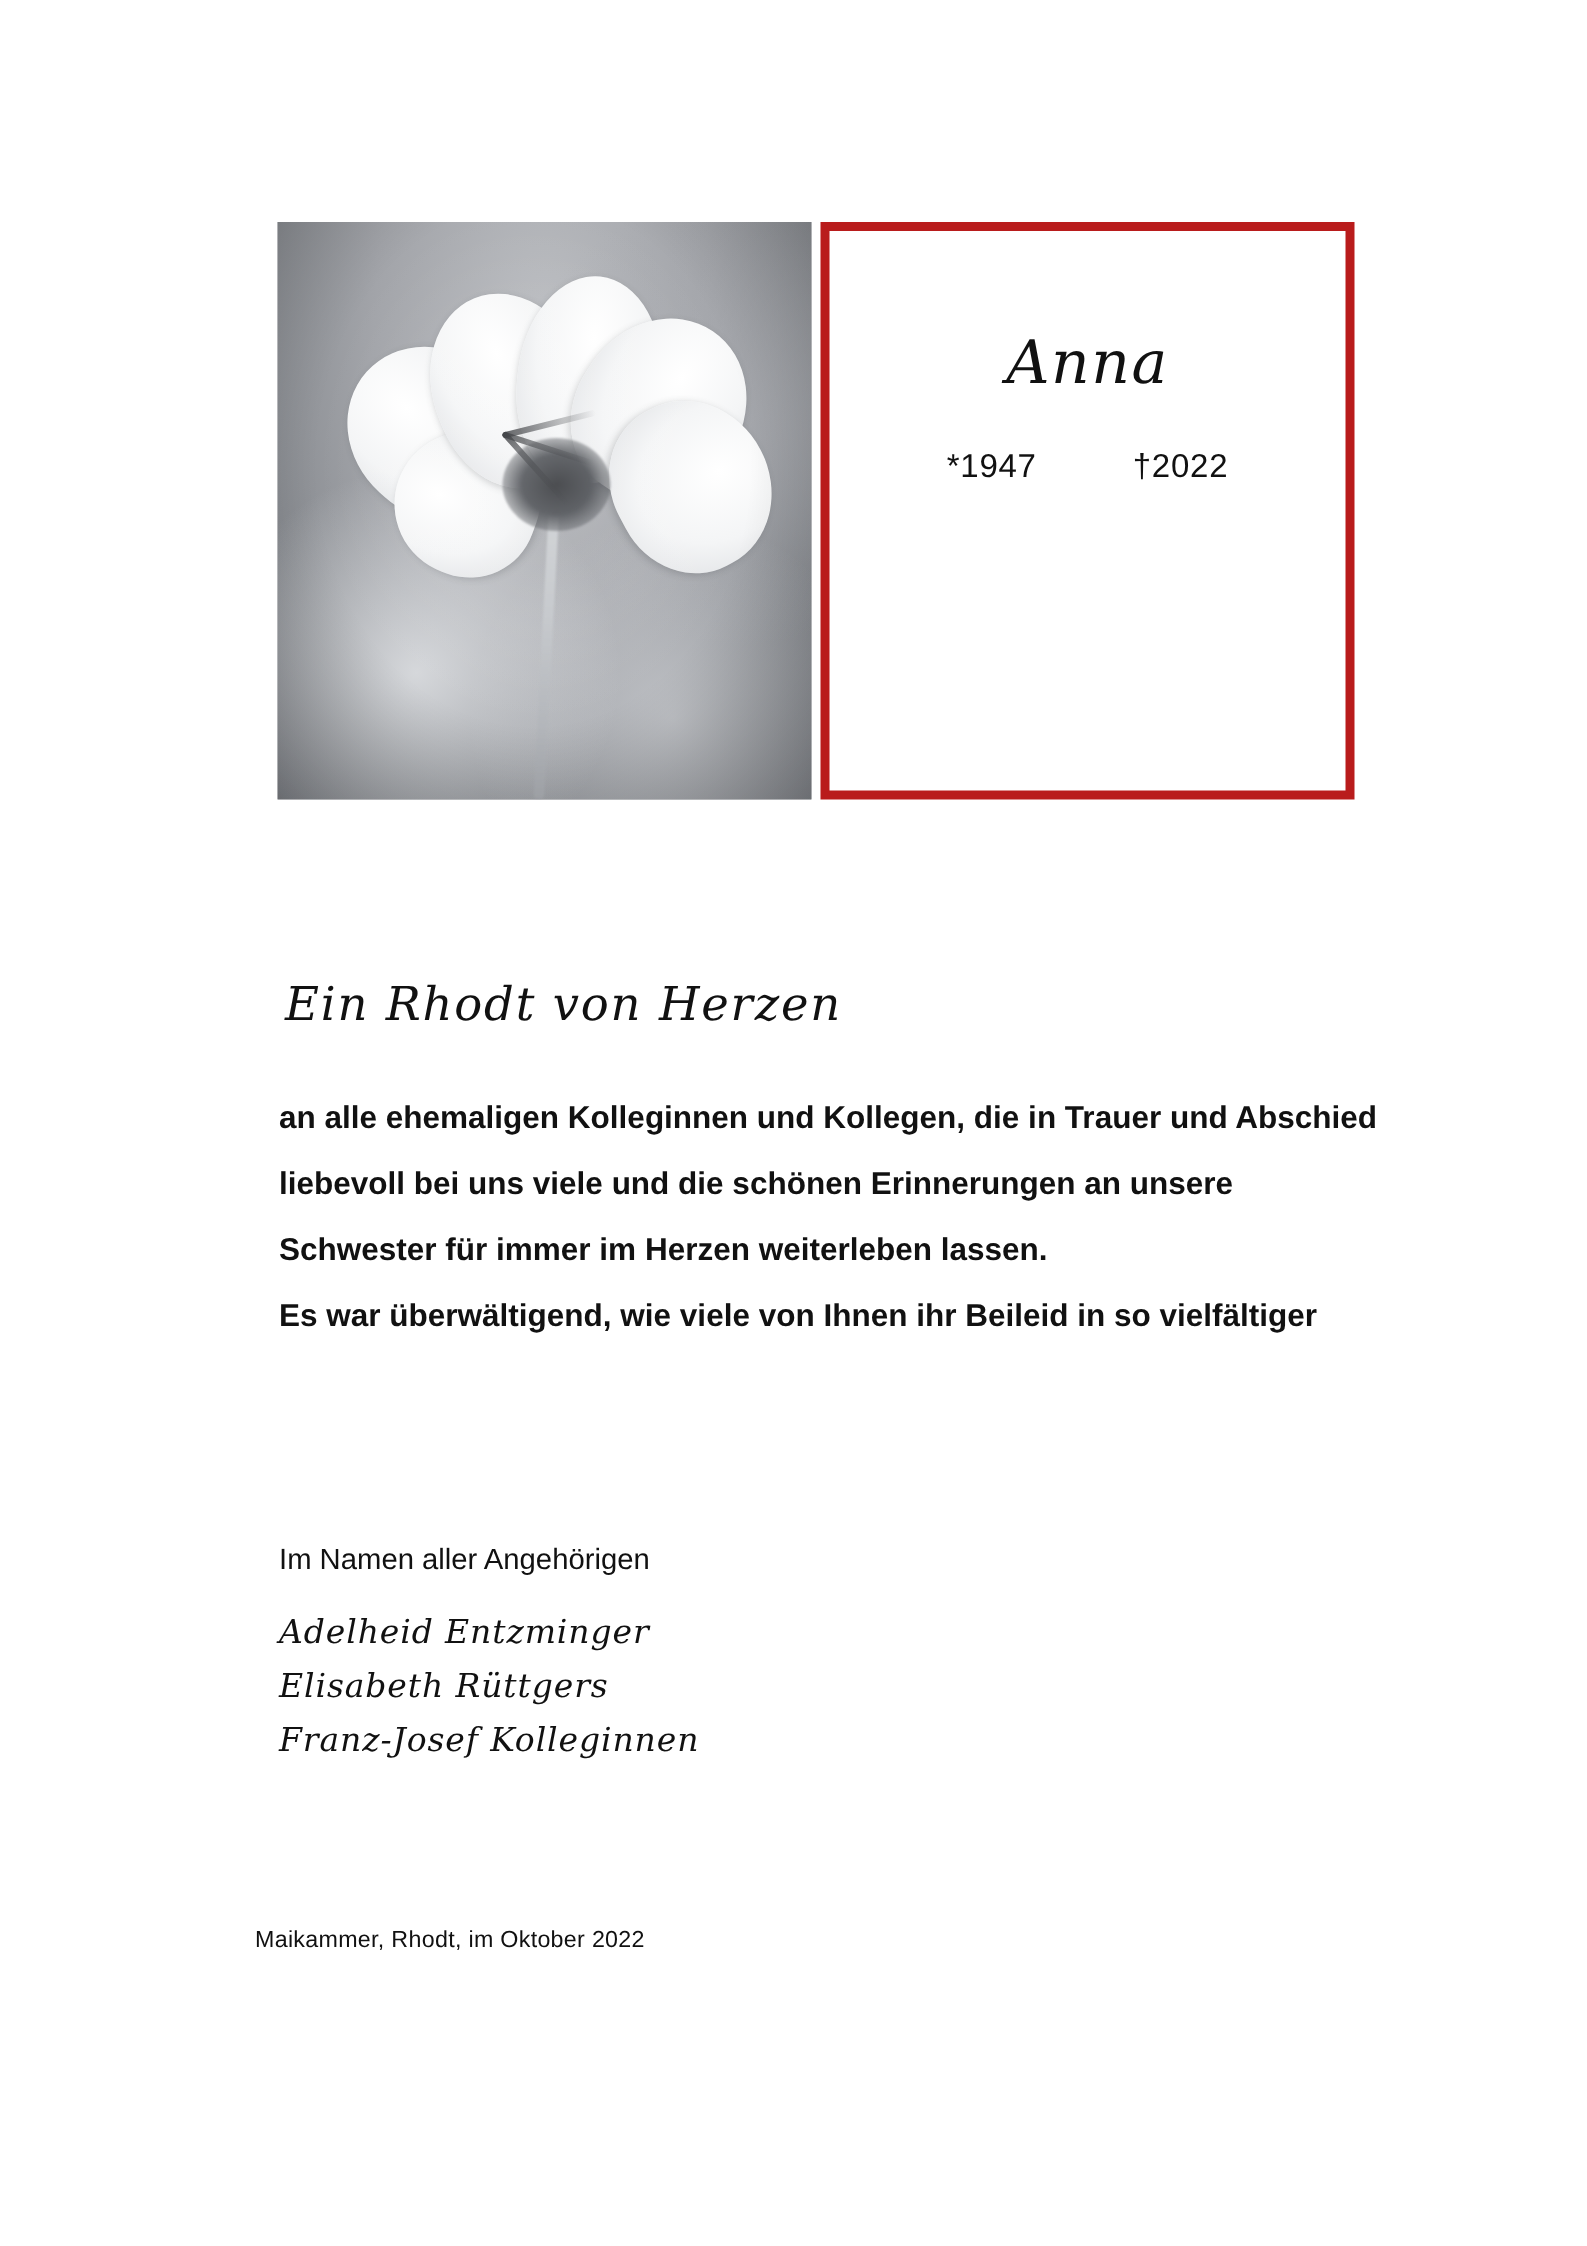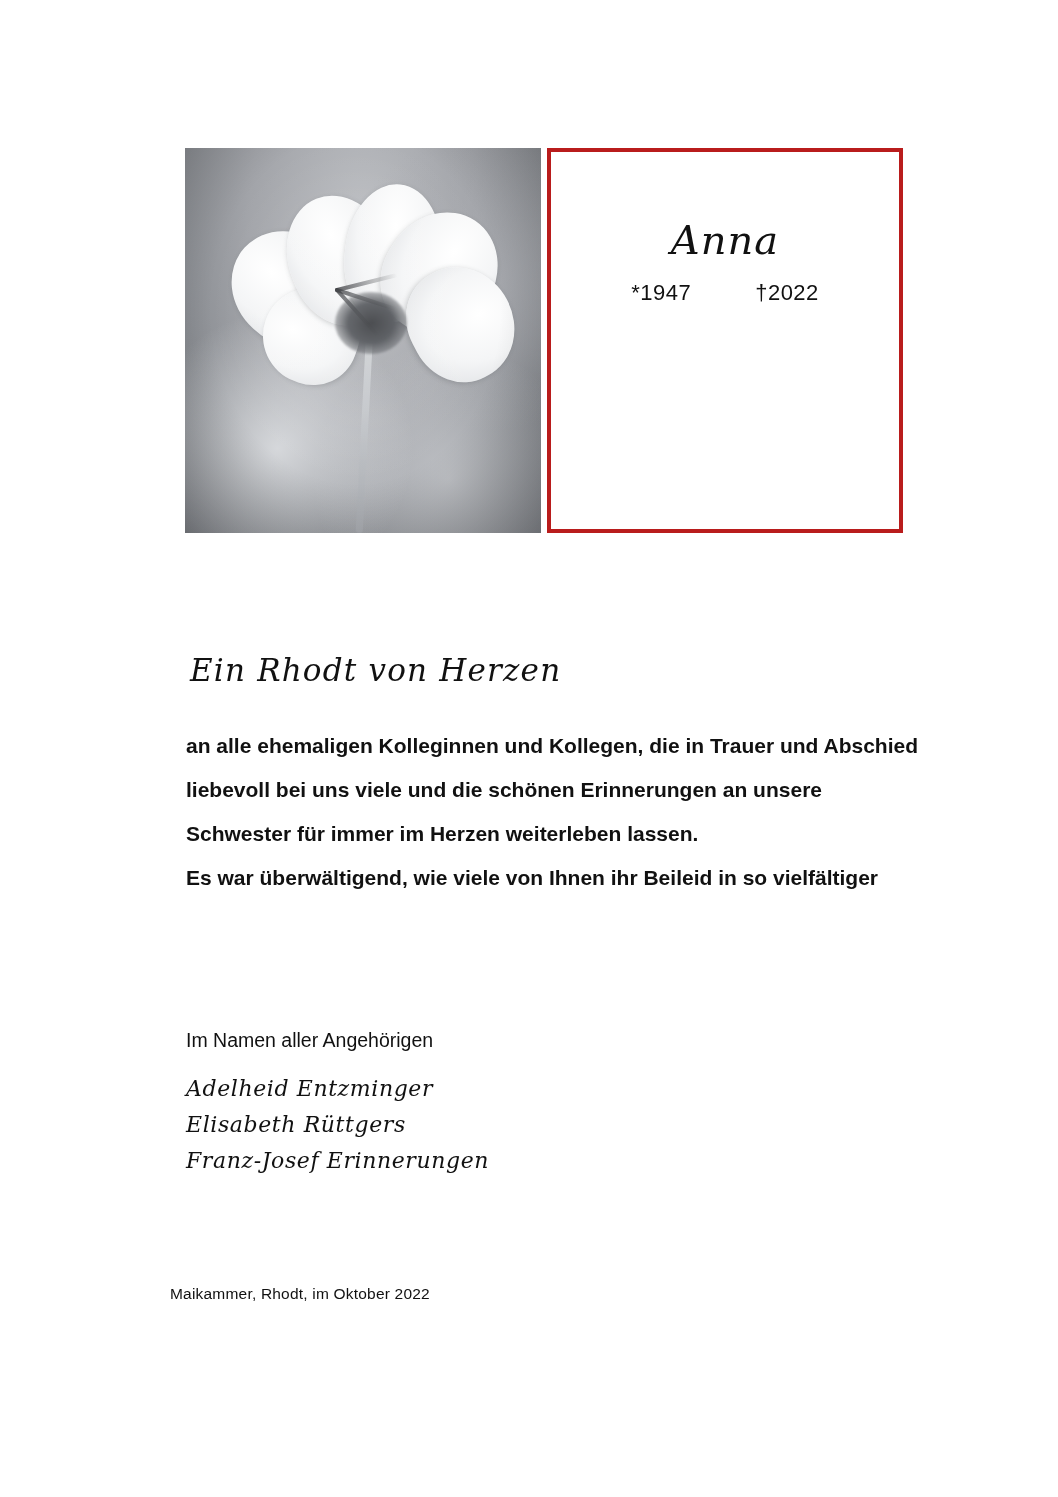--- a/index.html
+++ b/index.html
@@ -95,21 +95,21 @@
     width: 64px;
     height: 4px;
     background: linear-gradient(to right, rgba(40,42,46,0.85), rgba(40,42,46,0));
     transform-origin: 2px 2px;
     border-radius: 2px;
   }
 
   .name-frame {
     width: 356px;
     height: 385px;
-    border: 4px solid #b91c1c;
+    border: 6px solid #b91c1c;
     margin-left: 6px;
     background: #ffffff;
     box-sizing: border-box;
     display: flex;
     flex-direction: column;
     align-items: center;
     justify-content: flex-start;
     padding-top: 66px;
   }
   .script {
@@ -121,21 +121,21 @@
   .name-first {
     font-size: 40px;
     line-height: 1.1;
   }
   .name-last {
     font-size: 40px;
     line-height: 1.1;
     margin-top: 30px;
   }
   .dates {
-    margin-top: 18px;
+    margin-top: 34px;
     font-size: 22px;
     font-family: "Liberation Sans", sans-serif;
     letter-spacing: 0.5px;
     display: flex;
     gap: 64px;
   }
 
   
   .thanks-title {
     position: absolute;
@@ -225,16 +225,16 @@
   <p>an alle ehemaligen Kolleginnen und Kollegen, die in Trauer und Abschied</p>
   <p>liebevoll bei uns viele und die schönen Erinnerungen an unsere</p>
   <p>Schwester für immer im Herzen weiterleben lassen.</p>
   <p class="para-gap">Es war überwältigend, wie viele von Ihnen ihr Beileid in so vielfältiger</p>
 </div>
 
 <div class="closing">
   <div class="closing-line">Im Namen aller Angehörigen</div>
   <div class="signature">Adelheid Entzminger</div>
   <div class="signature">Elisabeth Rüttgers</div>
-  <div class="signature">Franz-Josef Erinnerungen</div>
+  <div class="signature">Franz-Josef Kolleginnen</div>
 </div>
 
 <div class="place-date">Maikammer, Rhodt, im Oktober 2022</div>
 
 </body></html>

